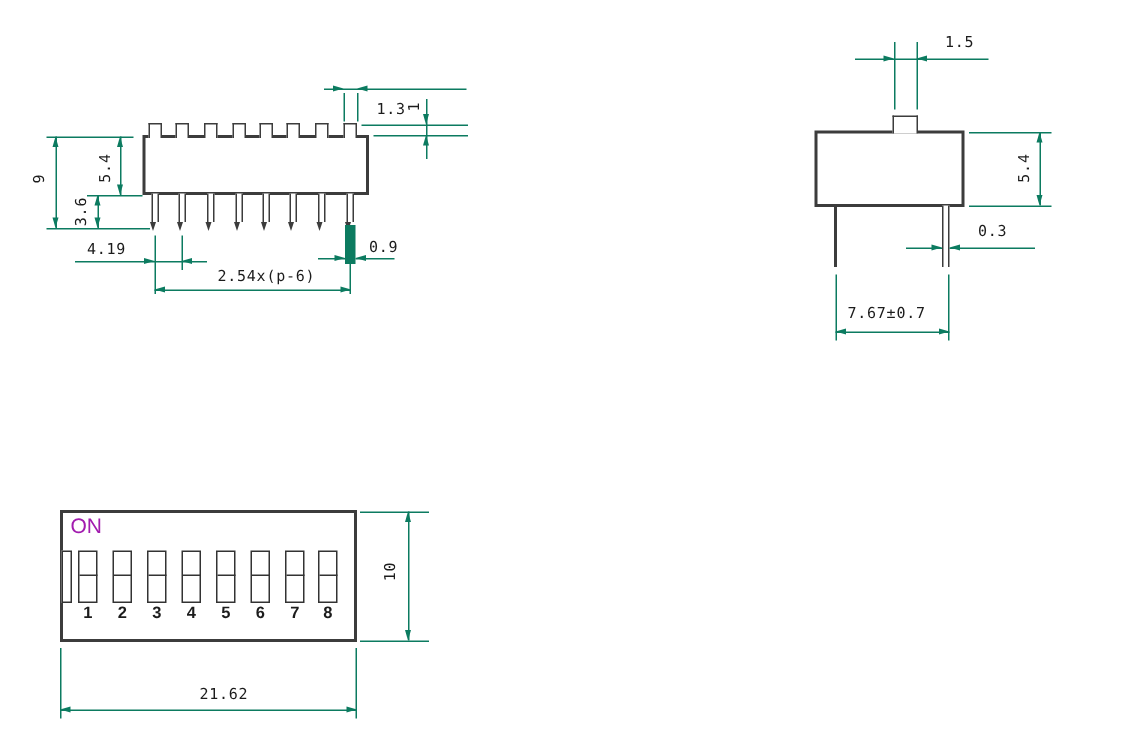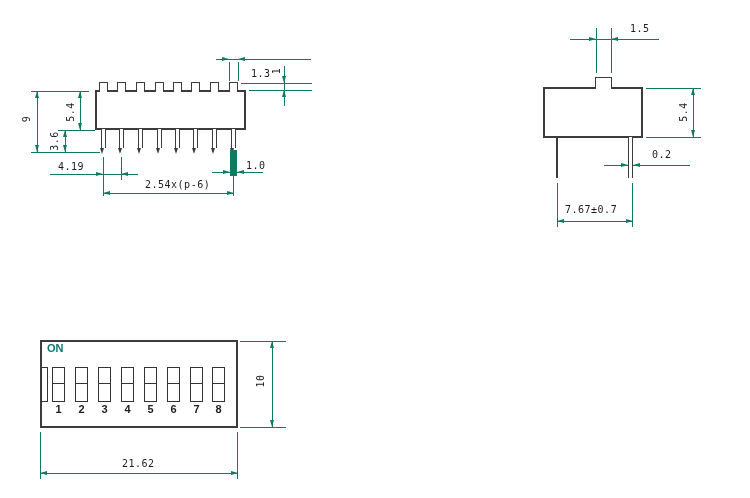--- a/index.html
+++ b/index.html
@@ -19,21 +19,21 @@
   .ln    { position:absolute; background:#0c7b60; }
   .bar   { position:absolute; background:#0c7b60; }
   .arr   { position:absolute; width:0; height:0; }
   .arr-r { border-top:2.5px solid transparent; border-bottom:2.5px solid transparent; border-left:7px solid #0c7b60; }
   .arr-l { border-top:2.5px solid transparent; border-bottom:2.5px solid transparent; border-right:7px solid #0c7b60; }
   .arr-u { border-left:2.5px solid transparent; border-right:2.5px solid transparent; border-bottom:7px solid #0c7b60; }
   .arr-d { border-left:2.5px solid transparent; border-right:2.5px solid transparent; border-top:7px solid #0c7b60; }
   
   .lbl   { position:absolute; font-size:10px; line-height:12px; color:#1c1c1c; white-space:nowrap; letter-spacing:0.5px; }
   .rot   { transform:rotate(-90deg); text-align:center; }
-  .on    { position:absolute; left:47px; top:342px; font-family:"Liberation Sans", sans-serif; font-weight:bold; font-size:11px; color:#0f766e; }
+  .on    { position:absolute; left:47px; top:342px; font-family:"Liberation Sans", sans-serif; font-weight:normal; font-size:14px; color:#a21caf; }
   .num   { position:absolute; top:403px; width:13px; text-align:center; font-family:"Liberation Sans", sans-serif; font-weight:bold; font-size:11px; color:#1c1c1c; }
 </style>
 </head>
 <body>
 
 <div class="canvas">
 
   <div>
     <div class="part" style="left:95px; top:90px; width:151px; height:40px;"></div>
 
@@ -113,21 +113,21 @@
       <div class="arr arr-r" style="left:227px; top:191px;"></div>
       <span class="lbl" style="left:145px; top:179px;">2.54x(p-6)</span>
     </div>
 
     <div>
       <div class="bar" style="left:230px; top:150px; width:7px; height:26px;"></div>
       <div class="ln" style="left:212px; top:172px; width:18px; height:1px;"></div>
       <div class="ln" style="left:237px; top:172px; width:26px; height:1px;"></div>
       <div class="arr arr-r" style="left:223px; top:170px;"></div>
       <div class="arr arr-l" style="left:237px; top:170px;"></div>
-      <span class="lbl" style="left:246px; top:160px;">1.0</span>
+      <span class="lbl" style="left:246px; top:160px;">0.9</span>
     </div>
   </div>
 
   <div>
     <div class="part" style="left:543px; top:87px; width:100px; height:51px;"></div>
     <div class="bump" style="left:595px; top:77px; width:17px; height:12px; border-width:1.6px;"></div>
     <div style="position:absolute; left:556px; top:137px; width:2.2px; height:41px; background:#3c3c3c;"></div>
     <div style="position:absolute; left:628px; top:137px; width:5px; height:41px; border-left:1.5px solid #3c3c3c; border-right:1.5px solid #3c3c3c; background:#fff; box-sizing:border-box;"></div>
 
     <div>
@@ -146,21 +146,21 @@
       <div class="arr arr-u" style="left:691px; top:88px;"></div>
       <div class="arr arr-d" style="left:691px; top:130px;"></div>
       <span class="lbl rot" style="left:669px; top:106px; width:30px;">5.4</span>
     </div>
 
     <div>
       <div class="ln" style="left:604px; top:165px; width:24px; height:1px;"></div>
       <div class="ln" style="left:633px; top:165px; width:57px; height:1px;"></div>
       <div class="arr arr-r" style="left:621px; top:163px;"></div>
       <div class="arr arr-l" style="left:633px; top:163px;"></div>
-      <span class="lbl" style="left:652px; top:149px;">0.2</span>
+      <span class="lbl" style="left:652px; top:149px;">0.3</span>
     </div>
 
     <div>
       <div class="ln" style="left:557px; top:183px; width:1px; height:44px;"></div>
       <div class="ln" style="left:632px; top:183px; width:1px; height:44px;"></div>
       <div class="ln" style="left:557px; top:221px; width:76px; height:1px;"></div>
       <div class="arr arr-l" style="left:557px; top:219px;"></div>
       <div class="arr arr-r" style="left:626px; top:219px;"></div>
       <span class="lbl" style="left:565px; top:204px;">7.67±0.7</span>
     </div>
@@ -197,17 +197,17 @@
       <div class="arr arr-d" style="left:270px; top:420px;"></div>
       <span class="lbl rot" style="left:248px; top:375px; width:26px;">10</span>
     </div>
 
     <div>
       <div class="ln" style="left:40px; top:432px; width:1px; height:47px;"></div>
       <div class="ln" style="left:237px; top:432px; width:1px; height:47px;"></div>
       <div class="ln" style="left:40px; top:473px; width:198px; height:1px;"></div>
       <div class="arr arr-l" style="left:40px; top:471px;"></div>
       <div class="arr arr-r" style="left:231px; top:471px;"></div>
-      <span class="lbl" style="left:122px; top:458px;">21.62</span>
+      <span class="lbl" style="left:133px; top:458px;">21.62</span>
     </div>
   </div>
 
 </div>
 
 </body></html>

